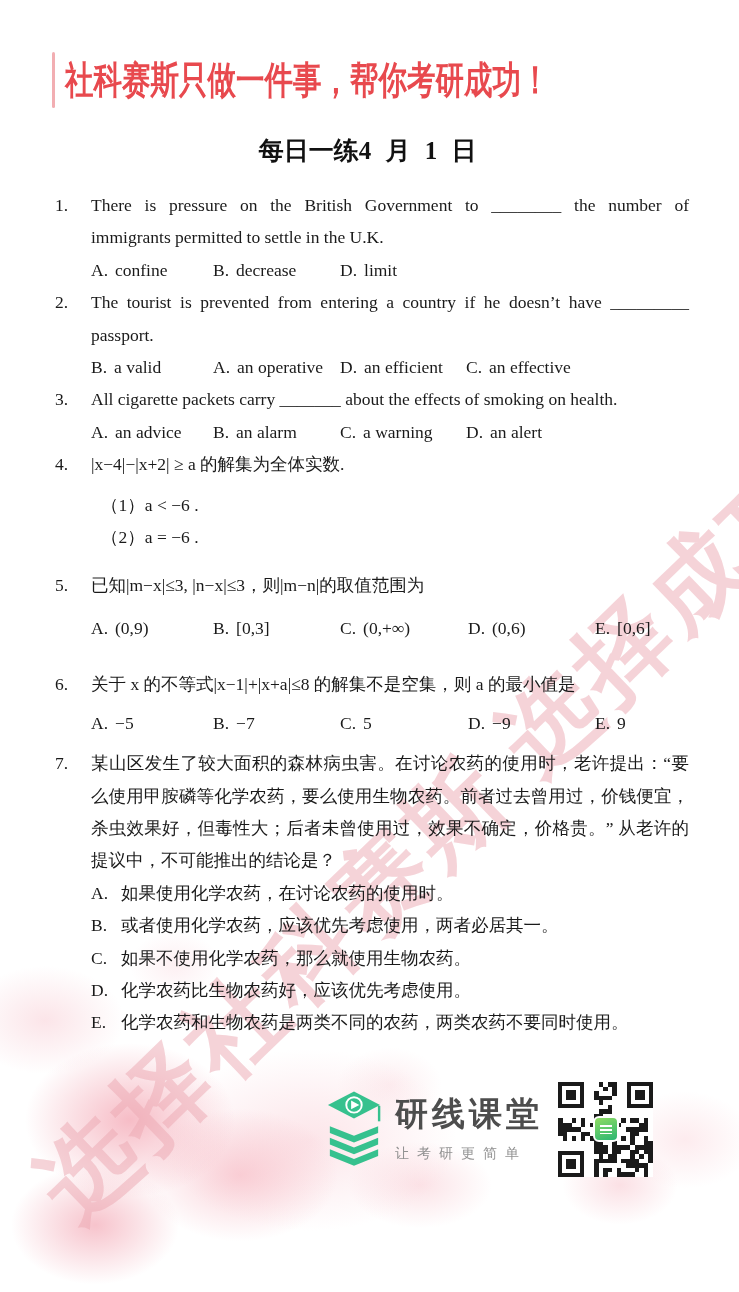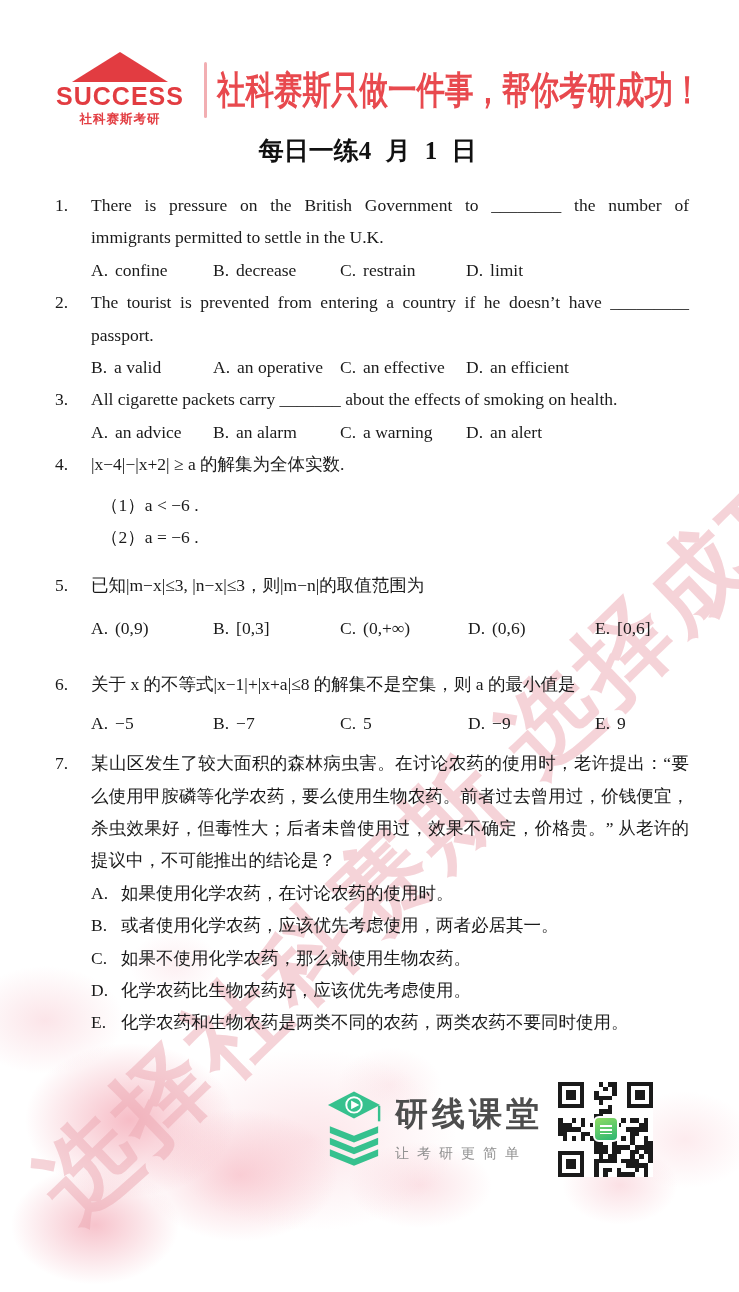--- a/index.html
+++ b/index.html
@@ -88,59 +88,53 @@
 </head>
 <body>
 
 <div class="page">
   <div class="watercolor"></div>
   <div class="watermark">选择社科赛斯 选择成功</div>
 
   <div class="content">
 
     <div class="header">
-      <div class="logo">
-        <div class="roof"></div>
-        <div class="logo-name">SUCCESS</div>
-        <div class="logo-sub">社科赛斯考研</div>
-      </div>
       <div class="hdr-divider"></div>
       <div class="slogan">社科赛斯只做一件事，帮你考研成功！</div>
     </div>
 
     <div class="title">
       <span>每日一练</span><span class="date">4 月 1 日</span>
     </div>
 
     <div class="questions">
 
       <div class="q">
         <div class="qnum">1.</div>
         <div>
           <div class="q-line jline">There is pressure on the British Government to ________ the number of</div>
           <div class="q-line">immigrants permitted to settle in the U.K.</div>
           <div class="opt-grid4">
             <div class="opt"><span class="lbl">A.</span><span>confine</span></div>
             <div class="opt"><span class="lbl">B.</span><span>decrease</span></div>
-            <div class="opt"><span class="lbl">C.</span><span>restrain</span></div>
             <div class="opt"><span class="lbl">D.</span><span>limit</span></div>
           </div>
         </div>
       </div>
 
       <div class="q">
         <div class="qnum">2.</div>
         <div>
           <div class="q-line jline">The tourist is prevented from entering a country if he doesn’t have _________</div>
           <div class="q-line">passport.</div>
           <div class="opt-grid4">
             <div class="opt"><span class="lbl">B.</span><span>a valid</span></div>
             <div class="opt"><span class="lbl">A.</span><span>an operative</span></div>
+            <div class="opt"><span class="lbl">D.</span><span>an efficient</span></div>
             <div class="opt"><span class="lbl">C.</span><span>an effective</span></div>
-            <div class="opt"><span class="lbl">D.</span><span>an efficient</span></div>
           </div>
         </div>
       </div>
 
       <div class="q">
         <div class="qnum">3.</div>
         <div>
           <div class="q-line">All cigarette packets carry _______ about the effects of smoking on health.</div>
           <div class="opt-grid4">
             <div class="opt"><span class="lbl">A.</span><span>an advice</span></div>

